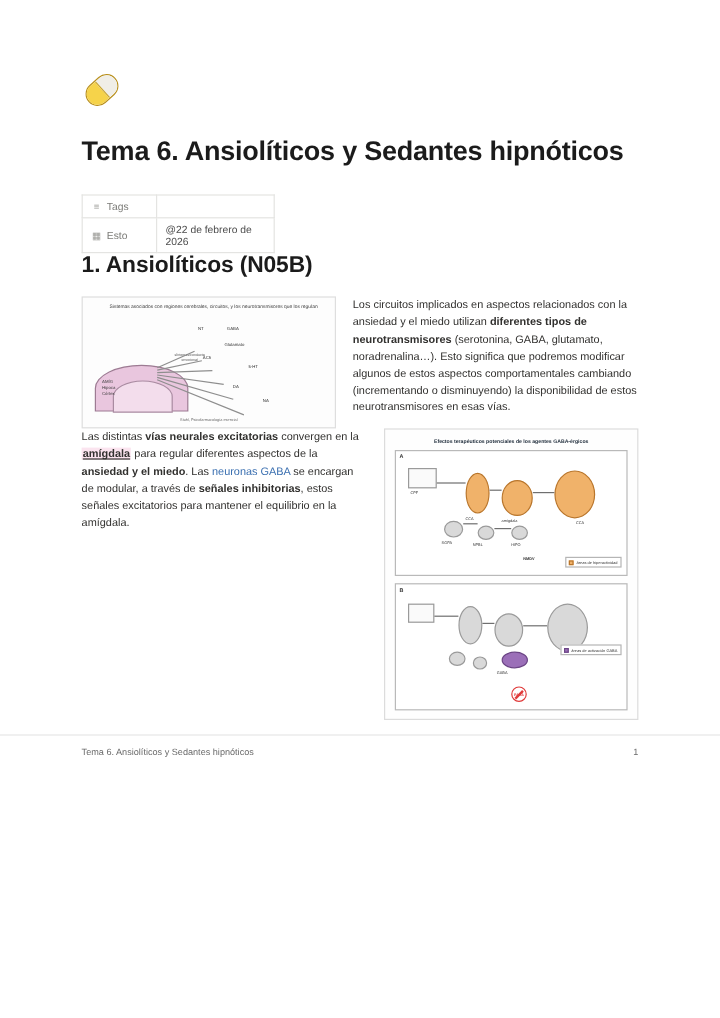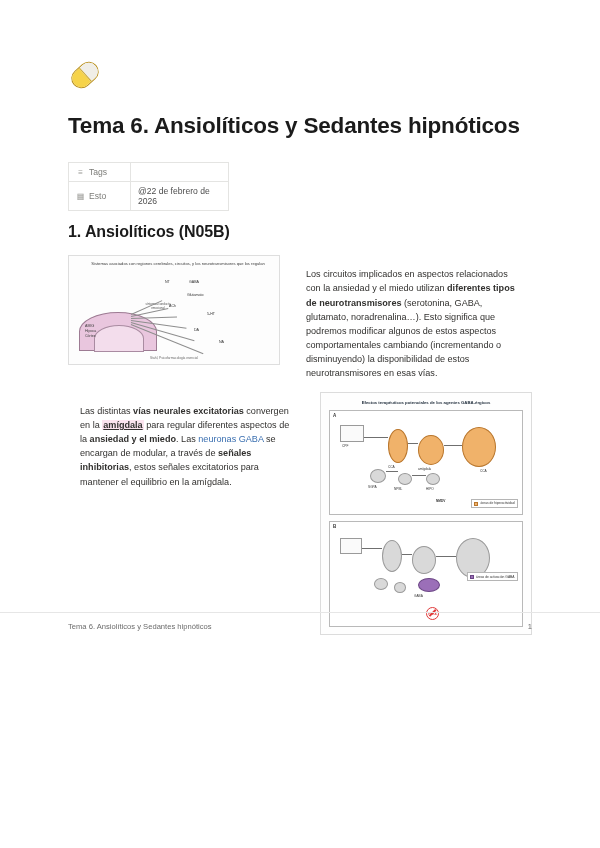--- a/index.html
+++ b/index.html
@@ -68,43 +68,43 @@
     width: 9px;
     text-align: center;
     margin-right: 4px;
     color: #9b9b97;
     font-size: 8px;
     vertical-align: middle;
   }
 
   
   h2.sec {
-    font-size: 16px;
+    font-size: 19px;
     font-weight: 700;
-    margin: 12px 0 14px 0;
+    margin: 0 0 14px 0;
     color: #1b1b1b;
     letter-spacing: -0.1px;
   }
   h3.sub {
     font-size: 13.2px;
     font-weight: 700;
     margin: 26px 0 10px 0;
     color: #1b1b1b;
     letter-spacing: -0.1px;
   }
 
   
   .row { display: flex; gap: 14px; align-items: flex-start; }
   .col-fig { flex: 0 0 auto; }
   .col-text { flex: 1 1 auto; }
 
   p.body {
     font-size: 9.1px;
     line-height: 1.55;
-    margin: 12px;
+    margin: 0;
     color: #32312f;
   }
   .b { font-weight: 700; }
   .u { text-decoration: underline; }
   .hl-pink { background: #fbe4ef; padding: 0 1px; }
   .hl-blue { color: #3a6fb0; }
 
   
   .fig1 {
     width: 212px;

